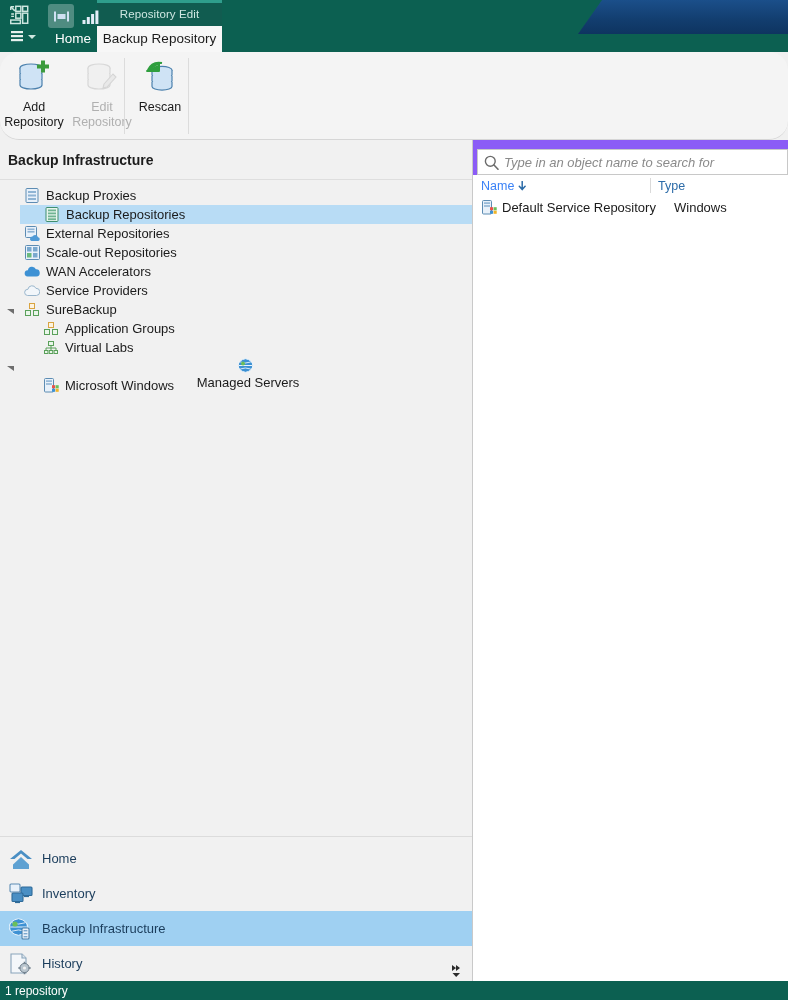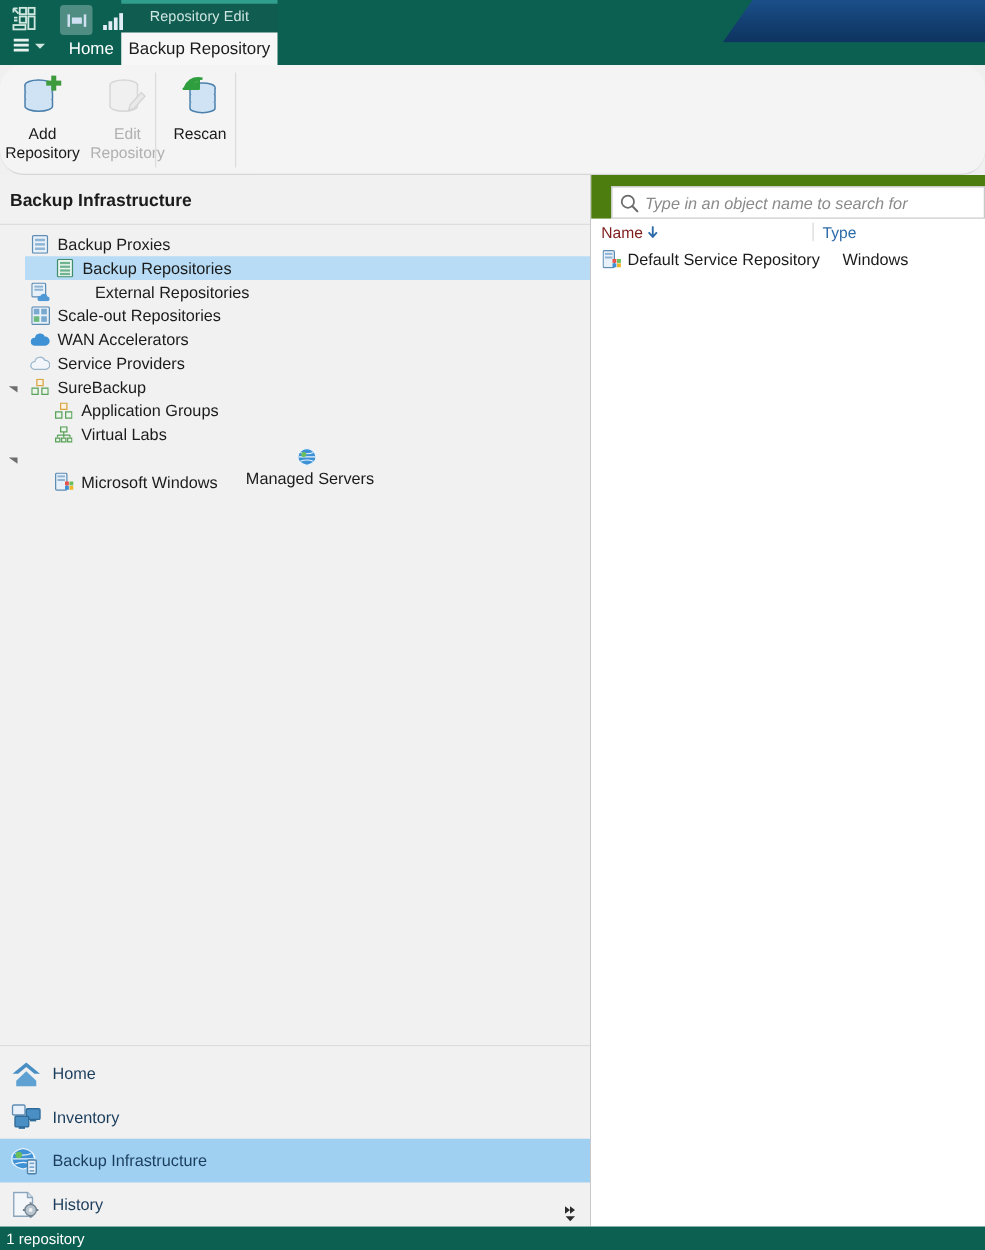--- a/index.html
+++ b/index.html
@@ -202,22 +202,22 @@
     cursor: pointer;
   }
 
   .right-panel {
     position: relative;
     flex: 1 1 auto;
     background: #ffffff;
     display: flex; flex-direction: column;
   }
   .search-wrap {
-    padding: 9px 0 0 16px;
-    background: #4d7c0f;
+    padding: 9px 0 0 4px;
+    background: #8b5cf6;
   }
   .search-box {
     position: relative;
     height: 26px;
     border: 1px solid #c8c8c8;
     background: #ffffff;
     display: flex; align-items: center;
   }
   .search-icon-cell {
     width: 26px; height: 24px;
@@ -241,21 +241,21 @@
     background: #ffffff;
     padding-left: 8px;
     position: relative;
   }
   .grid-head {
     height: 22px;
     display: flex; align-items: center;
     position: relative;
   }
   .gh-cell {
-    font-size: 12.5px; color: #7f1d1d;
+    font-size: 12.5px; color: #3b82f6;
     display: flex; align-items: center; gap: 4px;
     height: 22px;
   }
   .gh-cell.type-col { color: #2d6ca8; }
   .gh-div {
     position: absolute; top: 3px;
     width: 1px; height: 15px; background: #dadada;
   }
   .grid-row {
     height: 21px;
@@ -435,21 +435,21 @@
               <rect x="1" y="0.5" width="12" height="14" rx="1" fill="#e8f5ee" stroke="#3f8f6f" stroke-width="1"></rect>
               <rect x="3" y="2.5" width="8" height="1.8" fill="#6fb391"></rect>
               <rect x="3" y="5.5" width="8" height="1.8" fill="#6fb391"></rect>
               <rect x="3" y="8.5" width="8" height="1.8" fill="#6fb391"></rect>
               <rect x="3" y="11.3" width="8" height="1.8" fill="#6fb391"></rect>
             </svg>
           </span>
           <span class="ti-label">Backup Repositories</span>
         </div>
 
-        <div class="tree-item" style="padding-left:24px;gap:30px;">
+        <div class="tree-item" style="padding-left:24px;">
           <span class="ti-icon">
             <svg width="15" height="15" viewBox="0 0 15 15">
               <rect x="0.5" y="0.5" width="11" height="11" rx="1" fill="#e8f1fa" stroke="#5d8cb3" stroke-width="1"></rect>
               <rect x="2.5" y="2.5" width="7" height="1.6" fill="#8fb4d4"></rect>
               <rect x="2.5" y="5" width="7" height="1.6" fill="#8fb4d4"></rect>
               <path d="M5 13 a2.4 2.4 0 0 1 2.4-2.4 a3 3 0 0 1 5.6 .6 a1.9 1.9 0 0 1 -.4 3.8 H6.4 A1.9 1.9 0 0 1 5 13Z" fill="#4f9ad6"></path>
             </svg>
           </span>
           <span class="ti-label">External Repositories</span>
         </div>

